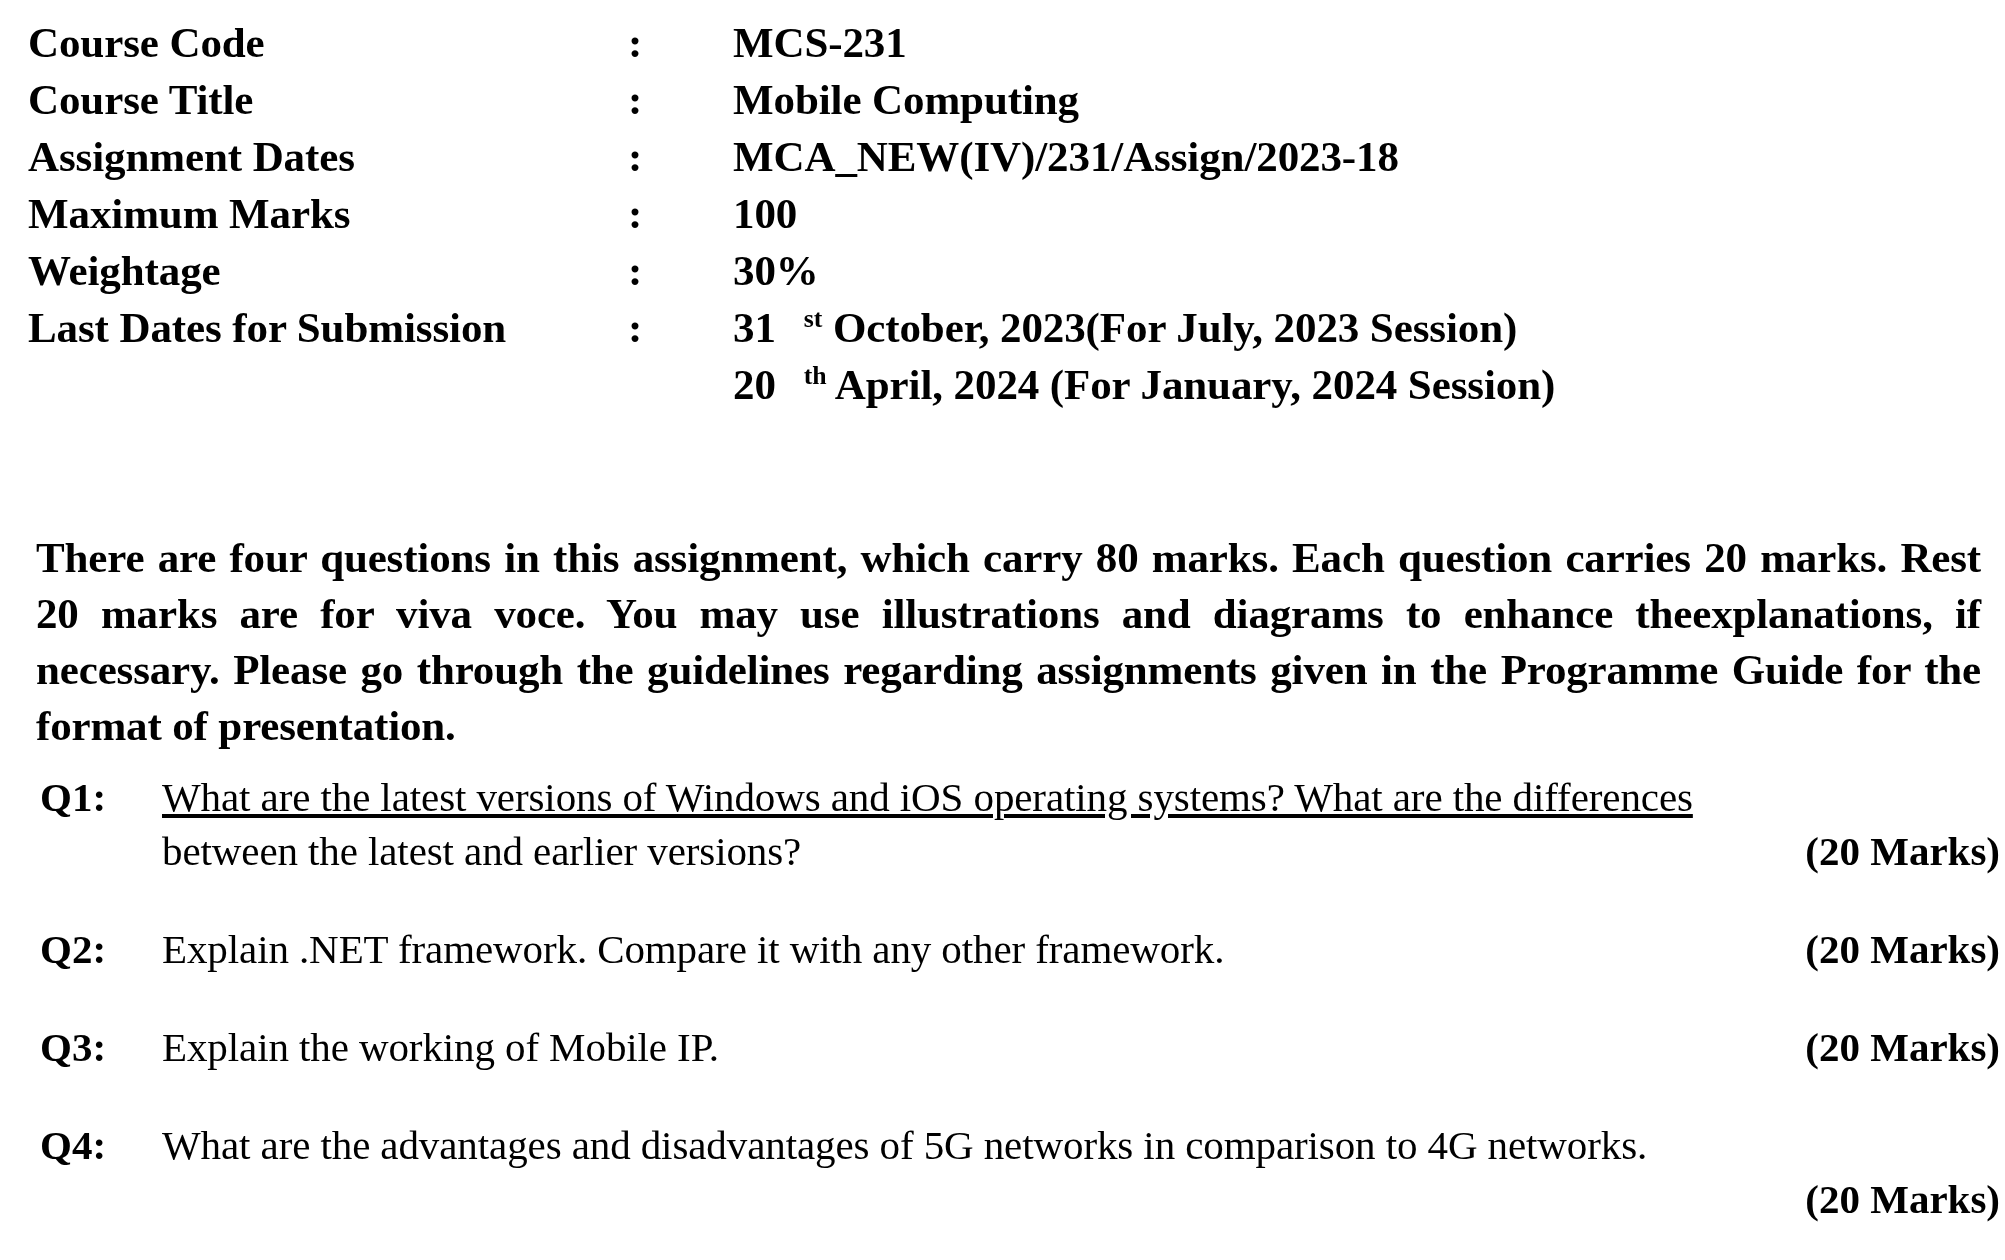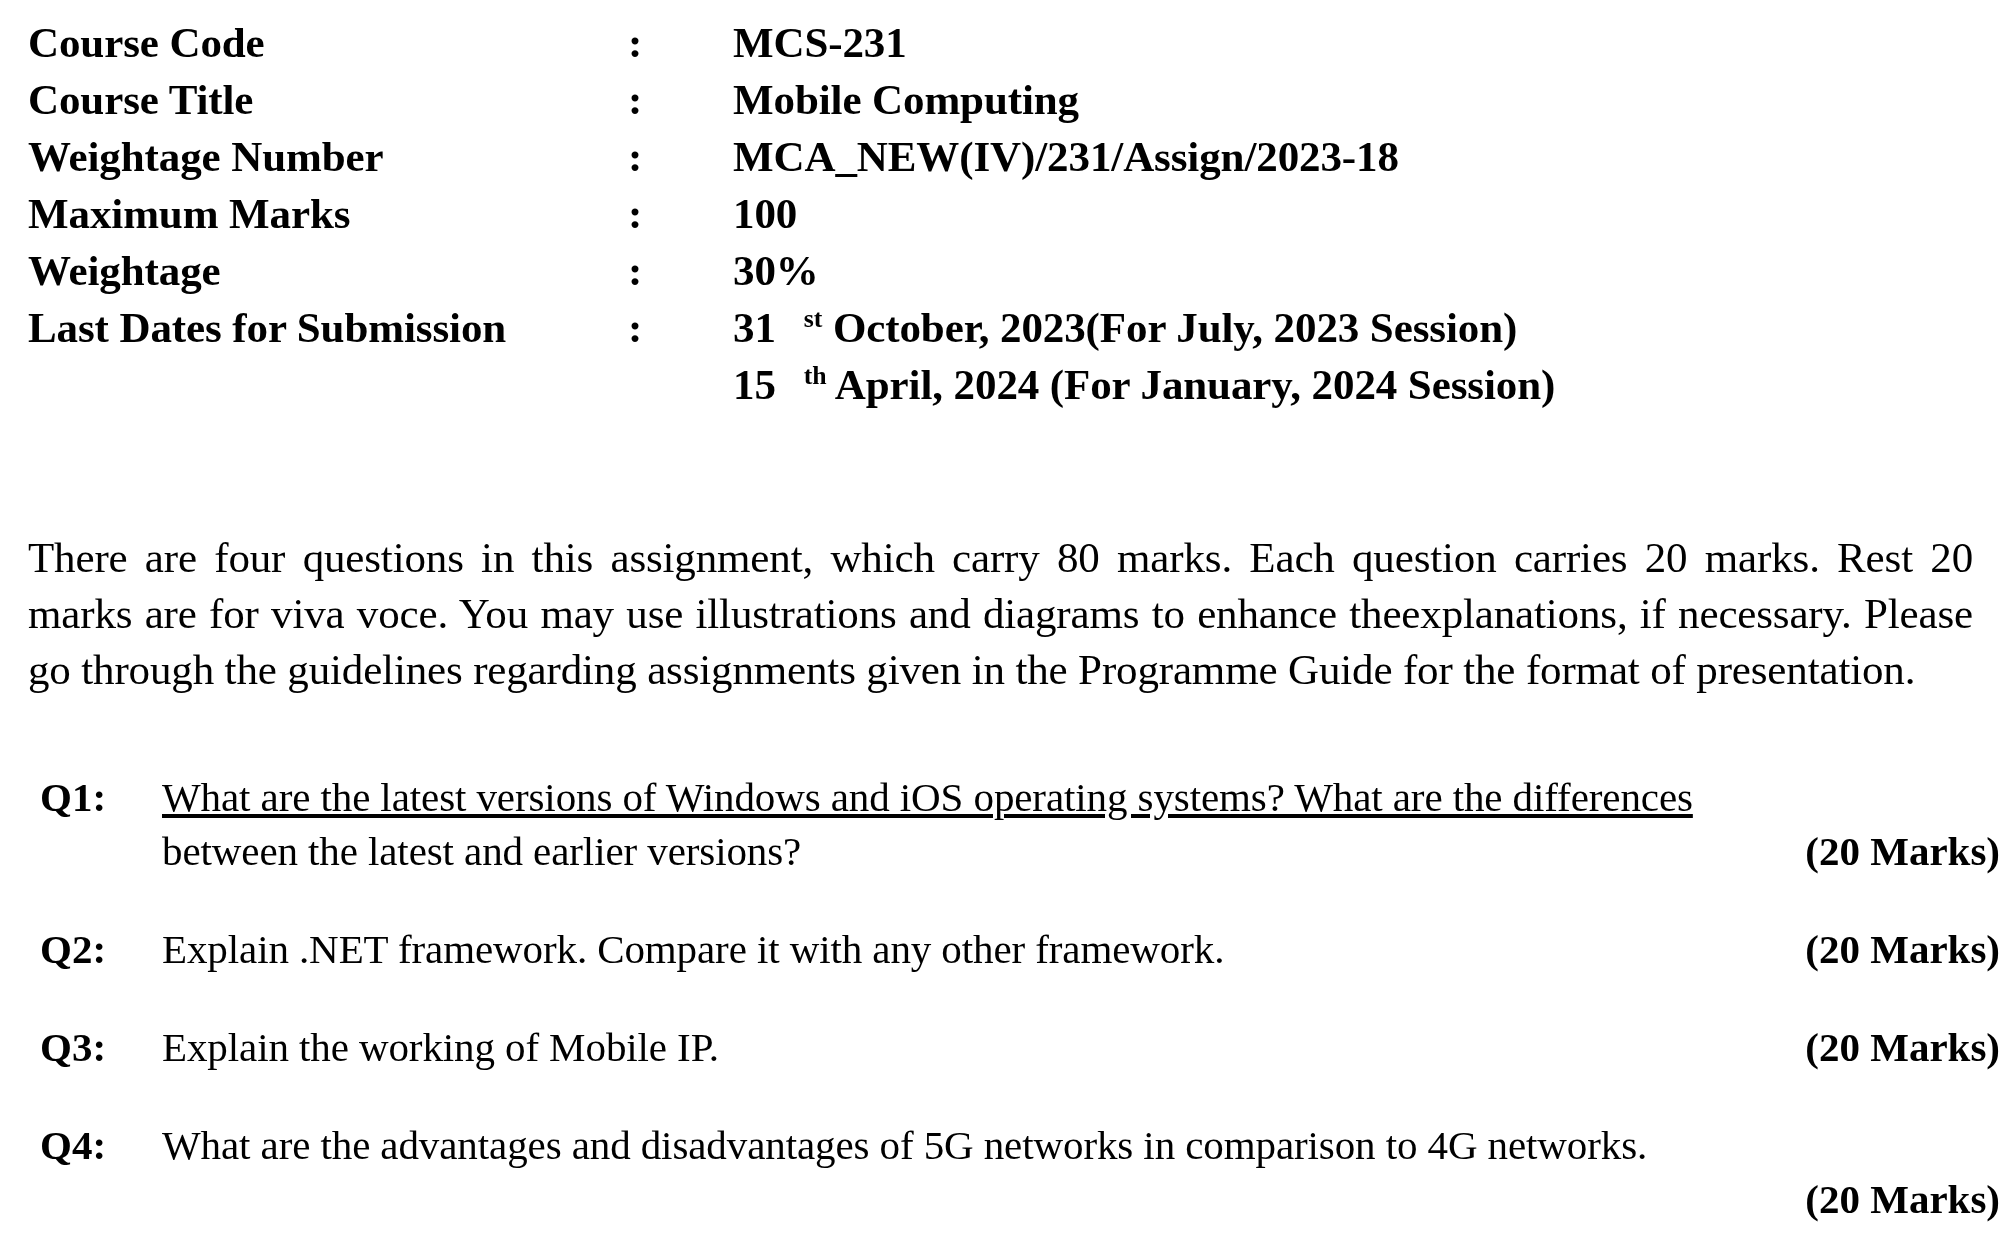--- a/index.html
+++ b/index.html
@@ -58,25 +58,25 @@
   sup {
     font-size: 0.60em;
     vertical-align: super;
     line-height: 0;
     margin-left: 28px;
   }
 
   
   .instructions {
     position: absolute;
-    left: 28px;
+    left: 36px;
     top: 487px;
     width: 1945px;
     font-size: 43px;
-    font-weight: normal;
+    font-weight: bold;
     line-height: 56px;
     text-align: justify;
     text-justify: inter-word;
     letter-spacing: -0.15px;
   }
 
   
   .questions {
     position: absolute;
     left: 40px;
@@ -142,21 +142,21 @@
       <span class="meta-value">MCS-231</span>
     </div>
 
     <div class="meta-row">
       <span class="meta-label">Course Title</span>
       <span class="meta-colon">:</span>
       <span class="meta-value">Mobile Computing</span>
     </div>
 
     <div class="meta-row">
-      <span class="meta-label">Weightage Number</span>
+      <span class="meta-label">Assignment Dates</span>
       <span class="meta-colon">:</span>
       <span class="meta-value">MCA_NEW(IV)/231/Assign/2023-18</span>
     </div>
 
     <div class="meta-row">
       <span class="meta-label">Maximum Marks</span>
       <span class="meta-colon">:</span>
       <span class="meta-value">100</span>
     </div>
 
@@ -168,21 +168,21 @@
 
     <div class="meta-row">
       <span class="meta-label">Last Dates for Submission</span>
       <span class="meta-colon">:</span>
       <span class="meta-value"><span>31</span><sup>st</sup><span> October, 2023(For July, 2023 Session)</span></span>
     </div>
 
     <div class="meta-row continuation">
       <span class="meta-label"></span>
       <span class="meta-colon"></span>
-      <span class="meta-value"><span>15</span><sup>th</sup><span> April, 2024 (For January, 2024 Session)</span></span>
+      <span class="meta-value"><span>20</span><sup>th</sup><span> April, 2024 (For January, 2024 Session)</span></span>
     </div>
 
   </div>
 
   <p class="instructions">There are four questions in this assignment, which carry 80 marks. Each question carries 20 marks. Rest 20 marks are for viva voce. You may use illustrations and diagrams to enhance theexplanations, if necessary. Please go through the guidelines regarding assignments given in the Programme Guide for the format of presentation.</p>
 
   <div class="questions">
 
     <div class="q-block">
       <div class="q-label">Q1:</div>

